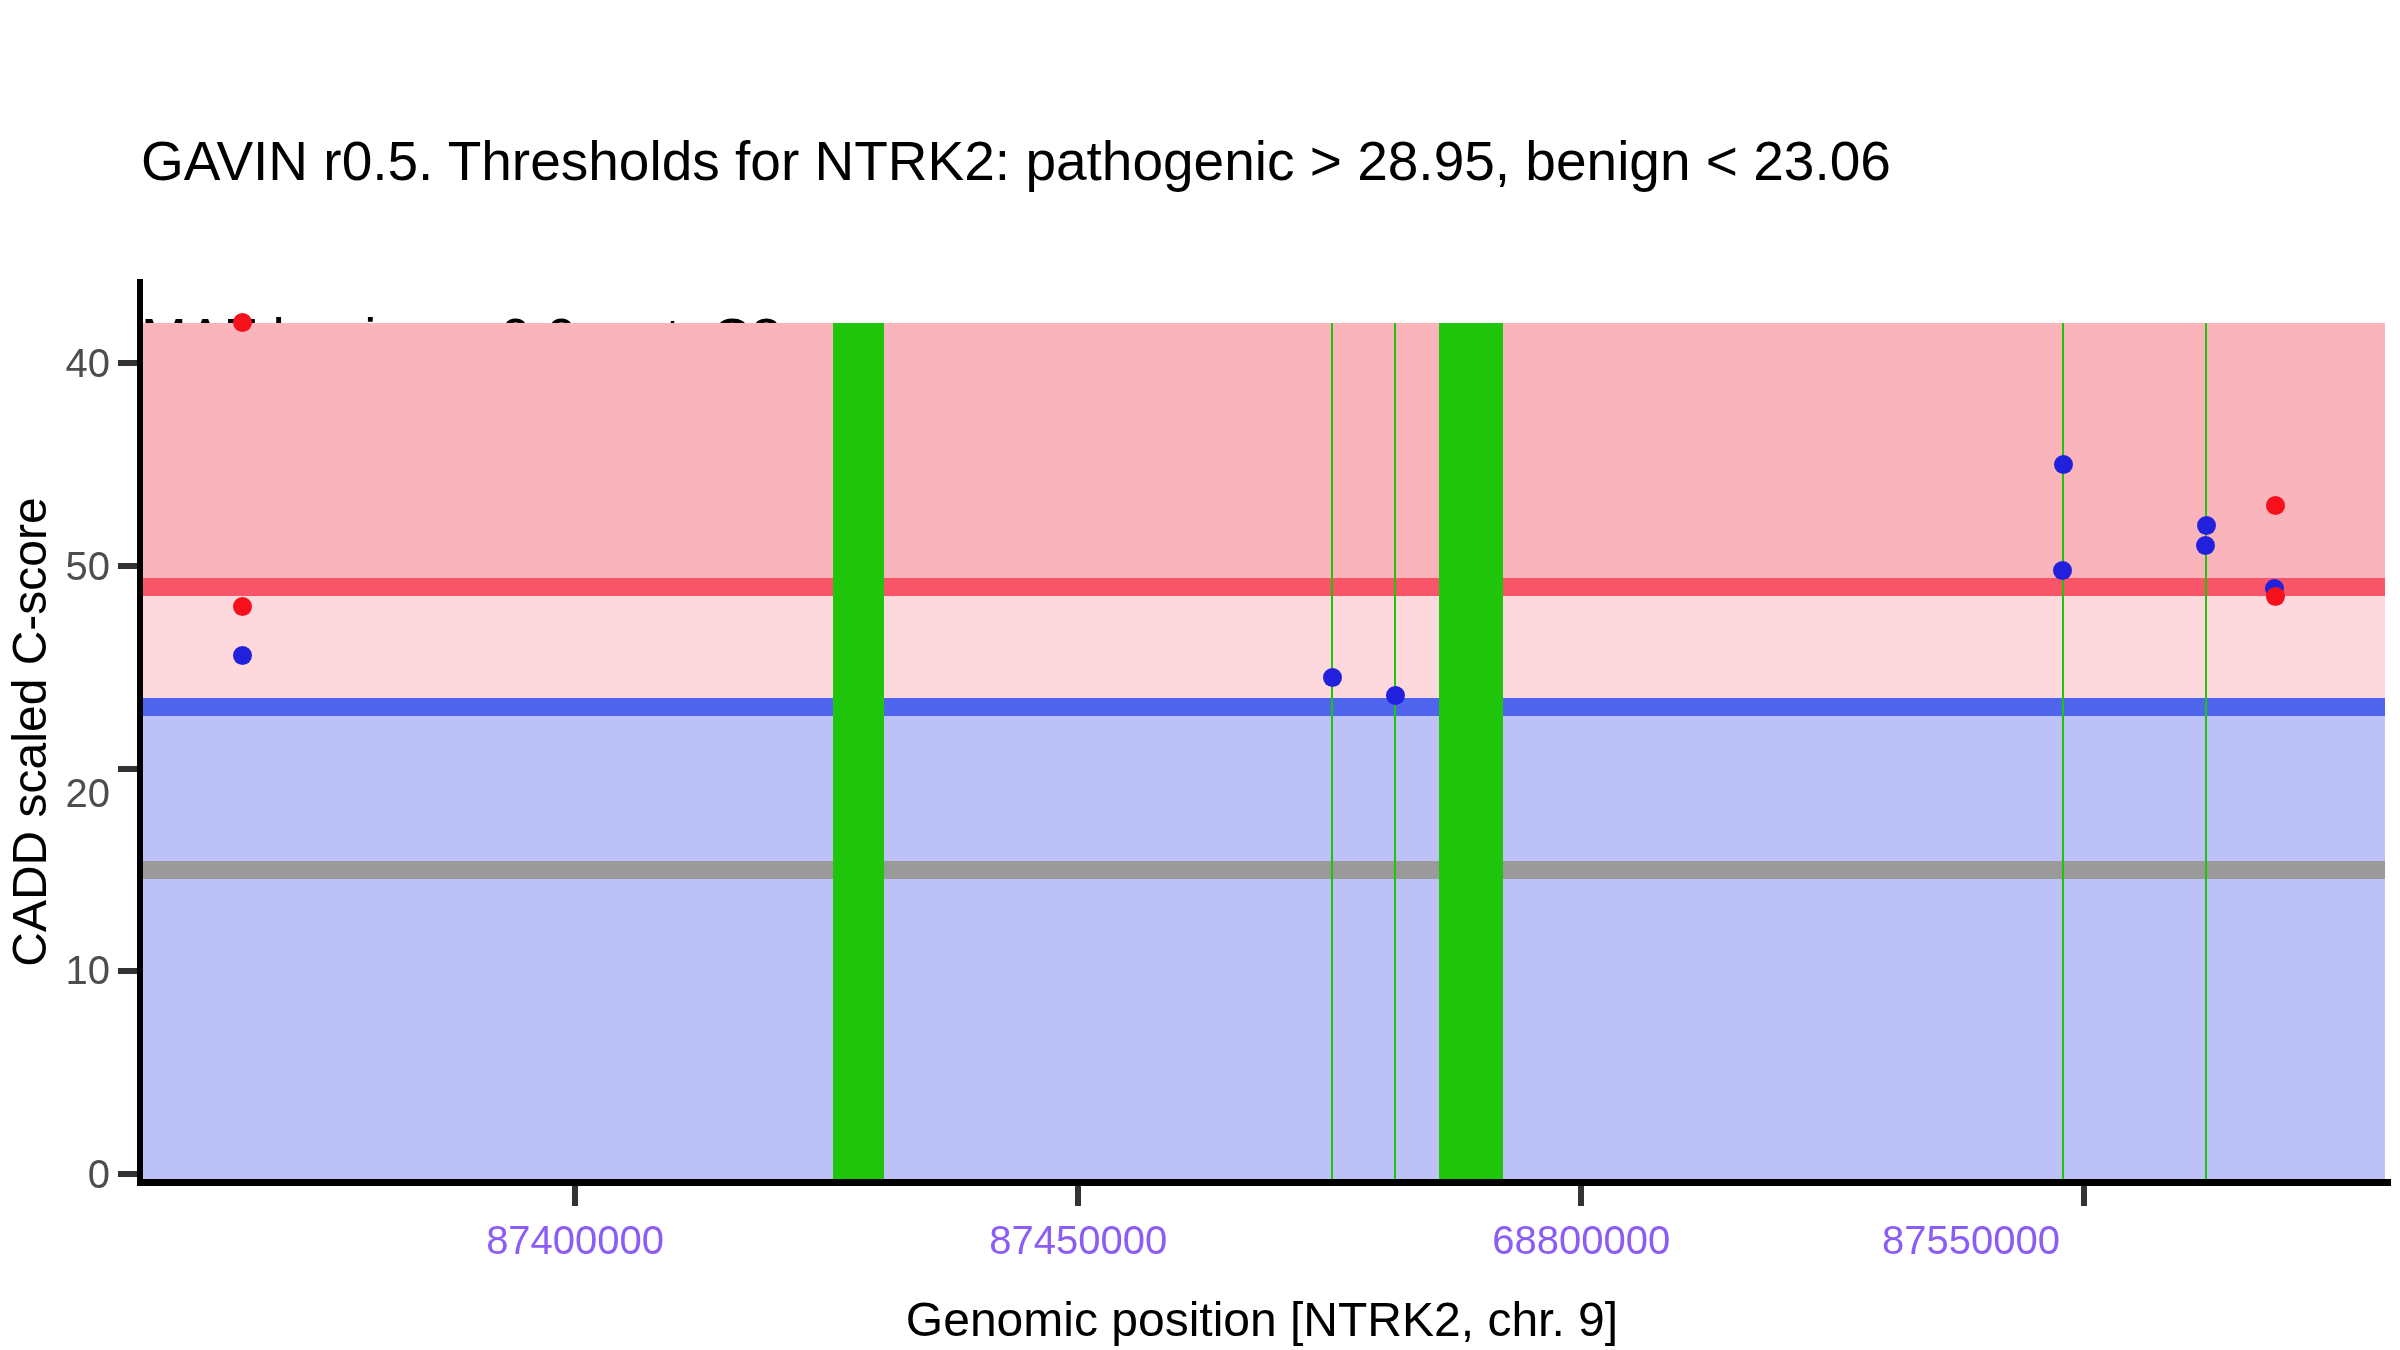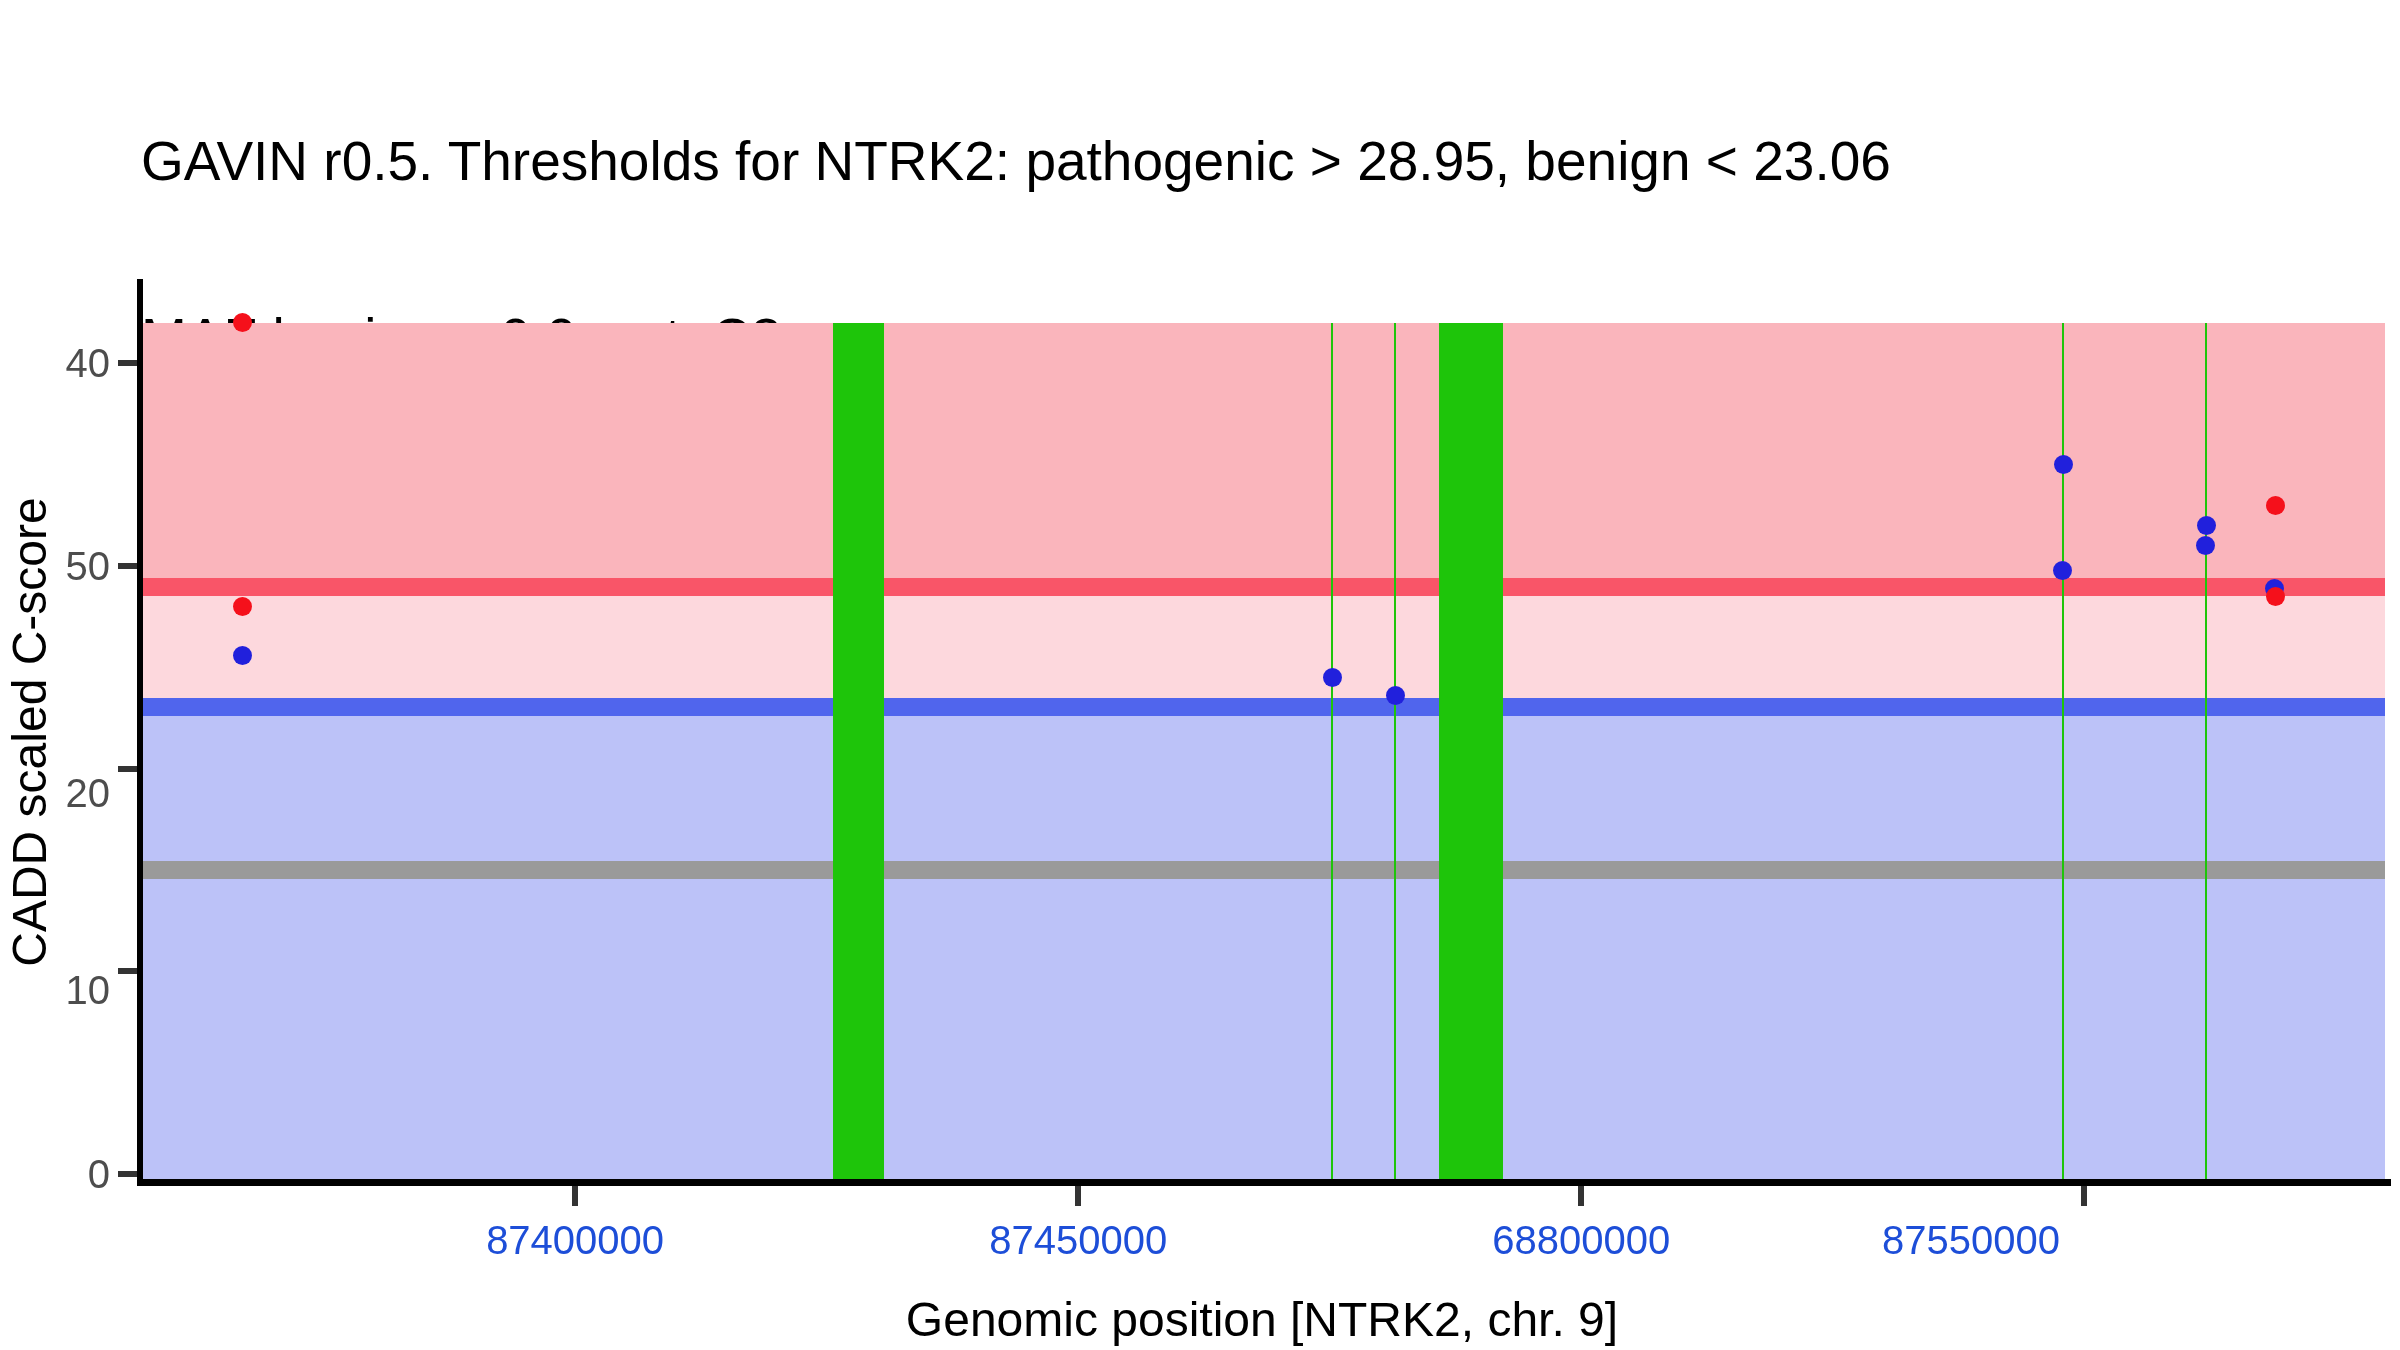--- a/index.html
+++ b/index.html
@@ -10,21 +10,21 @@
   #plot-title{position:absolute;left:141px;top:14px;color:#000;font-size:55px;line-height:59px;white-space:pre;}
   #panel{position:absolute;left:140px;top:279px;width:2245px;height:900px;}
   .zone{position:absolute;left:0;width:100%;}
   .hline{position:absolute;left:0;width:100%;height:18px;}
   .exon{position:absolute;}
   .pt{position:absolute;width:19px;height:19px;border-radius:50%;}
   .axis-line{position:absolute;background:#000;}
   .ytick{position:absolute;width:19px;height:6px;background:#333;}
   .xtick{position:absolute;width:6px;height:20px;background:#333;}
   .ytick-label{position:absolute;left:0;width:110px;text-align:right;font-size:40px;color:#4D4D4D;height:44px;line-height:44px;}
-  .xtick-label{position:absolute;width:300px;text-align:center;font-size:40px;color:#1d4ed8;height:44px;line-height:44px;top:1218px;}
+  .xtick-label{position:absolute;width:300px;text-align:center;font-size:40px;color:#8b5cf6;height:44px;line-height:44px;top:1218px;}
   #x-axis-title{position:absolute;left:662px;top:1283px;width:1200px;text-align:center;font-size:48px;color:#000;margin-top:9px;}
   #y-axis-title{position:absolute;left:-470px;top:704px;width:1000px;height:56px;line-height:56px;text-align:center;
     font-size:48px;color:#000;transform:rotate(-90deg);}
 </style>
 </head>
 <body>
 
 <div id="stage">
 
   <div id="plot-title">
@@ -61,21 +61,21 @@
       <div class="pt" style="left: 2126.34px; top: 307.992px; background: rgb(245, 16, 27);"></div>
     </div>
 
   <div class="axis-line" style="left:137px;top:279px;width:6px;height:907px;"></div>
   <div class="axis-line" style="left:137px;top:1179px;width:2254px;height:7px;"></div>
 
   <div id="y-axis-ticks">
       <div class="ytick" style="left: 118px; top: 1170.93px;"></div>
       <div class="ytick-label" style="top: 1151.93px;">0</div>
       <div class="ytick" style="left: 118px; top: 968.323px;"></div>
-      <div class="ytick-label" style="top: 968px;">10</div>
+      <div class="ytick-label" style="top: 948px;">10</div>
       <div class="ytick" style="left: 118px; top: 765.712px;"></div>
       <div class="ytick-label" style="top: 746.712px; margin-top: 24px;">20</div>
       <div class="ytick" style="left: 118px; top: 563.1px;"></div>
       <div class="ytick-label" style="top: 544.1px;">50</div>
       <div class="ytick" style="left: 118px; top: 360.489px;"></div>
       <div class="ytick-label" style="top: 341.489px;">40</div>
     </div>
   <div id="x-axis-ticks">
       <div class="xtick" style="left: 572.117px; top: 1186px;"></div>
       <div class="xtick-label" style="left: 425.117px;">87400000</div>

